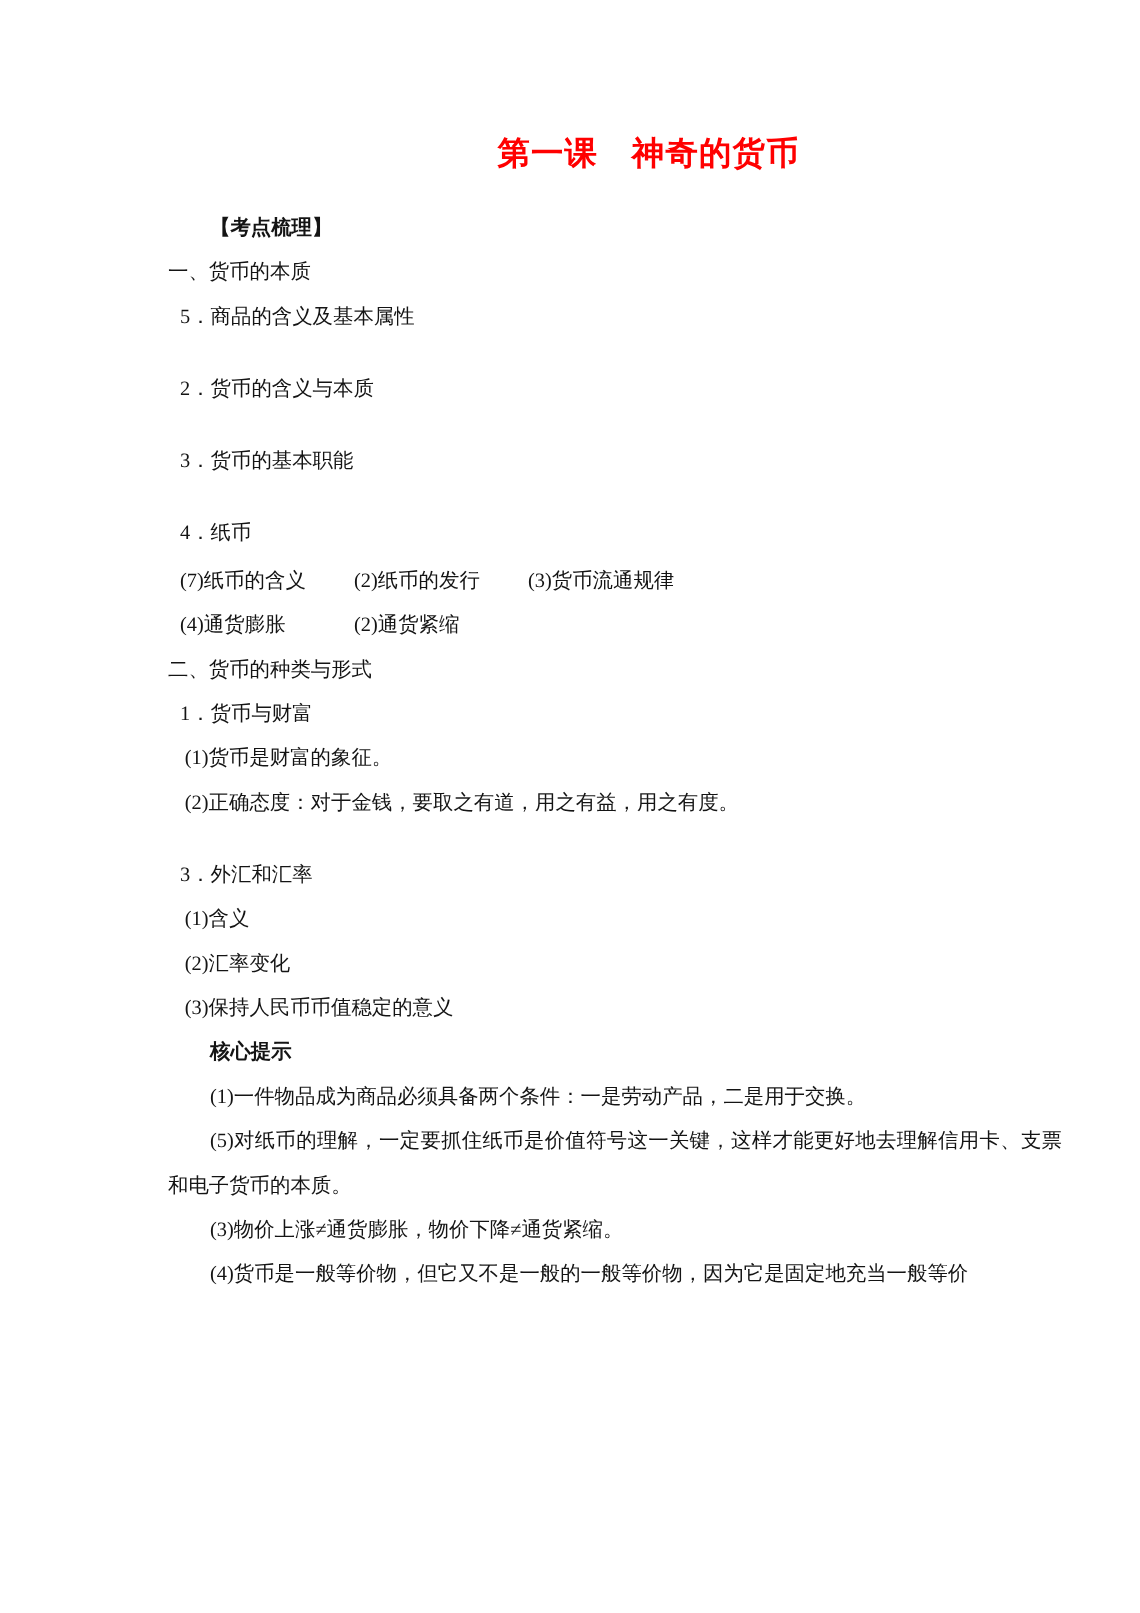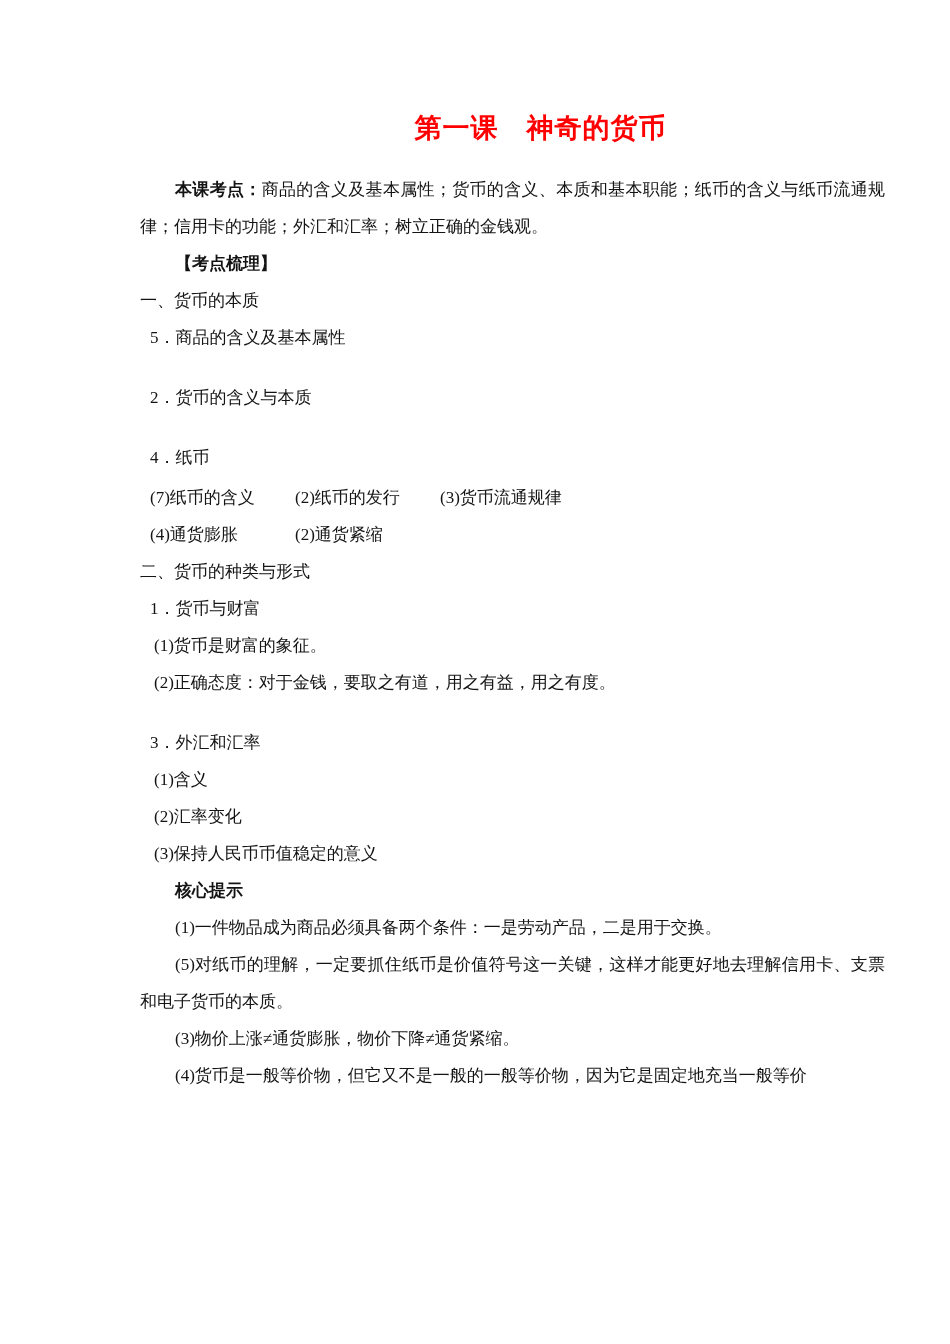--- a/index.html
+++ b/index.html
@@ -36,29 +36,29 @@
   .tabrow { margin-left:10px; }
   .tabcol { display:inline-block; width:145px; }
 </style>
 </head>
 <body>
 
 <div class="page">
 
   <h1 class="doc-title">第一课　神奇的货币</h1>
 
-  <p class="indent"><span class="bold">本课考点：</span><span>商品的含义及基本属性；货币的含义、本质和基本职能；纸币的含义与纸币流通规律；信用卡的功能；外汇和汇率；树立正确的金钱观。</span></p>
 
 
   <p class="indent bold">【考点梳理】</p>
 
   <p>一、货币的本质</p>
 
   <p class="item">5．商品的含义及基本属性</p>
   <p class="item gap">2．货币的含义与本质</p>
+  <p class="item gap">3．货币的基本职能</p>
   <p class="item gap">4．纸币</p>
 
   <p class="tabrow gap-sm"><span class="tabcol">(7)纸币的含义</span><span class="tabcol">(2)纸币的发行</span><span>(3)货币流通规律</span></p>
 
   <p class="tabrow"><span class="tabcol">(4)通货膨胀</span><span>(2)通货紧缩</span></p>
 
   <p>二、货币的种类与形式</p>
 
   <p class="item">1．货币与财富</p>
   <p class="sub">(1)货币是财富的象征。</p>

